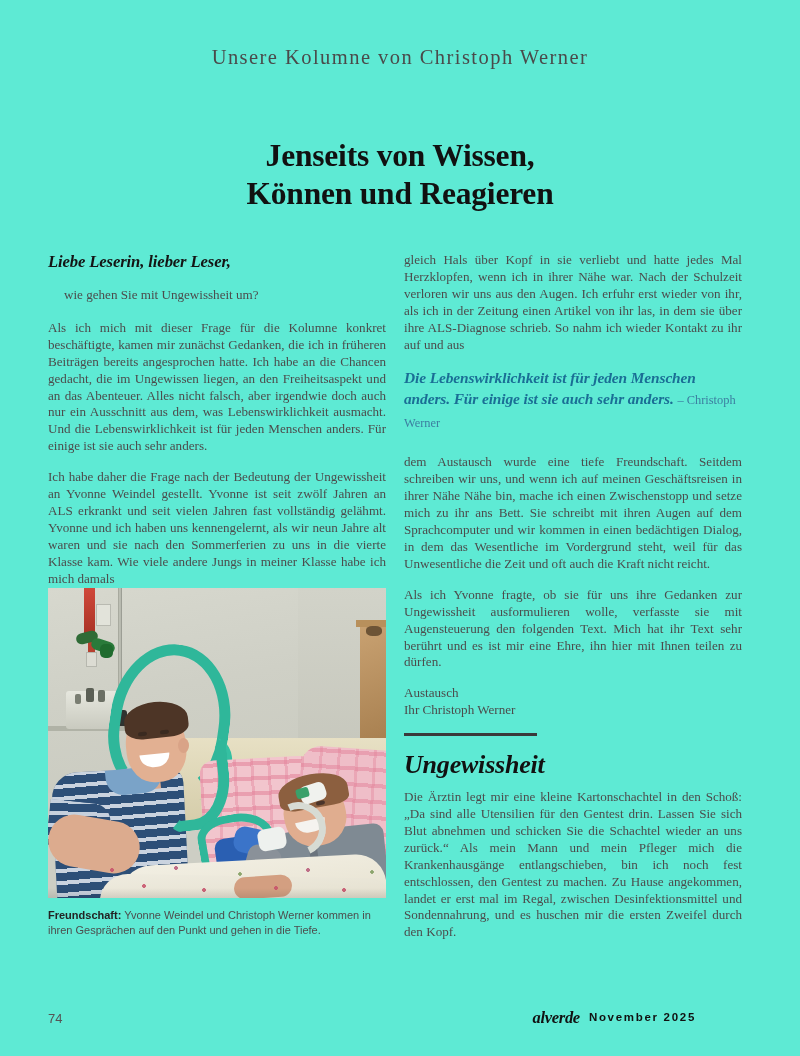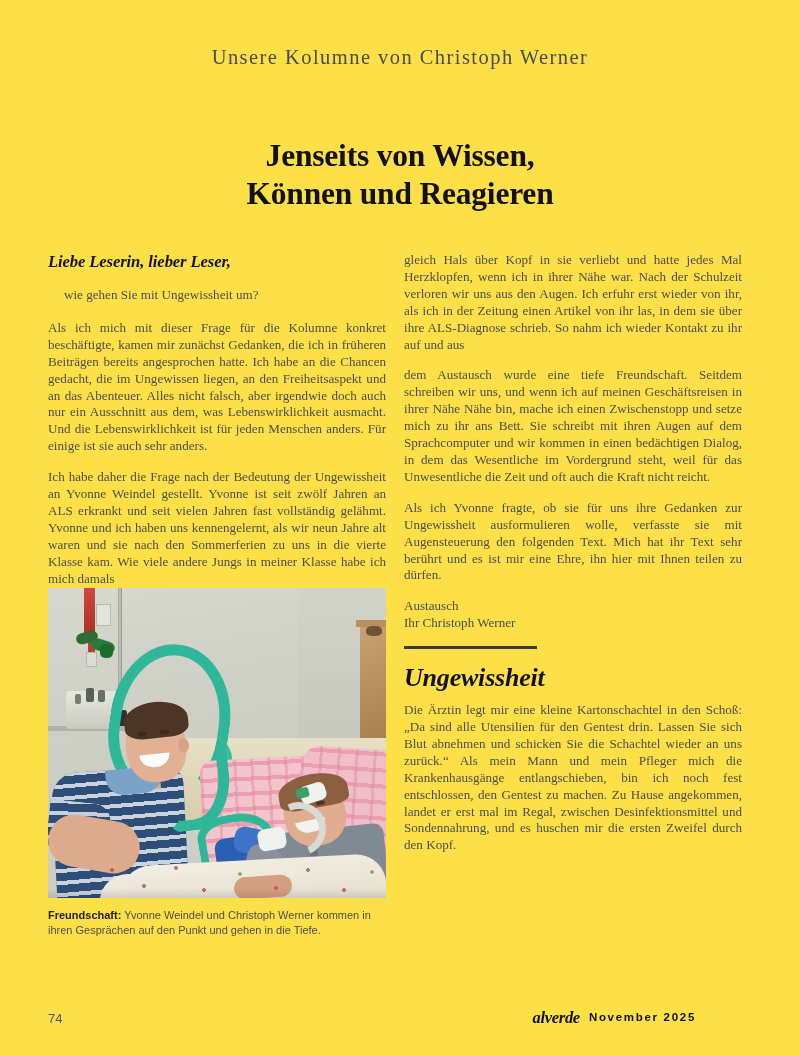--- a/index.html
+++ b/index.html
@@ -14,21 +14,21 @@
     position: relative;
     overflow: hidden;
     font-family: "Liberation Serif", "DejaVu Serif", serif;
     color: #3d3d3d;
     -webkit-font-smoothing: antialiased;
   }
 
   .page {
     position: absolute;
     inset: 0;
-    background: #fde047;
+    background: #5eead4;
   }
 
   
   .kicker {
     position: absolute;
     top: 46px;
     left: 0;
     width: 800px;
     text-align: center;
     font-family: "Liberation Serif", "DejaVu Serif", serif;
@@ -515,20 +515,24 @@
   <div class="col col-left">
     <div class="salutation">Liebe Leserin, lieber Leser,</div>
     <p class="lead">wie gehen Sie mit Ungewissheit um?</p>
     <p class="body">Als ich mich mit dieser Frage für die Kolumne konkret beschäftigte, kamen mir zunächst Gedanken, die ich in früheren Beiträgen bereits angesprochen hatte. Ich habe an die Chancen gedacht, die im Ungewissen liegen, an den Freiheitsaspekt und an das Abenteuer. Alles nicht falsch, aber irgendwie doch auch nur ein Ausschnitt aus dem, was Lebenswirklichkeit ausmacht. Und die Lebenswirklichkeit ist für jeden Menschen anders. Für einige ist sie auch sehr anders.</p>
     <p class="body">Ich habe daher die Frage nach der Bedeutung der Ungewissheit an Yvonne Weindel gestellt. Yvonne ist seit zwölf Jahren an ALS erkrankt und seit vielen Jahren fast vollständig gelähmt. Yvonne und ich haben uns kennengelernt, als wir neun Jahre alt waren und sie nach den Sommerferien zu uns in die vierte Klasse kam. Wie viele andere Jungs in meiner Klasse habe ich mich damals</p>
   </div>
 
   <div class="col col-right">
     <p class="body">gleich Hals über Kopf in sie verliebt und hatte jedes Mal Herzklopfen, wenn ich in ihrer Nähe war. Nach der Schulzeit verloren wir uns aus den Augen. Ich erfuhr erst wieder von ihr, als ich in der Zeitung einen Artikel von ihr las, in dem sie über ihre ALS-Diagnose schrieb. So nahm ich wieder Kontakt zu ihr auf und aus</p>
 
+    <div class="pullquote">
+      <span>Die Lebenswirklichkeit ist für jeden Menschen anders. Für einige ist sie auch sehr anders.</span>
+      <span class="attrib">– Christoph Werner</span>
+    </div>
 
     <p class="body">dem Austausch wurde eine tiefe Freundschaft. Seitdem schreiben wir uns, und wenn ich auf meinen Geschäftsreisen in ihrer Nähe Nähe bin, mache ich einen Zwischenstopp und setze mich zu ihr ans Bett. Sie schreibt mit ihren Augen auf dem Sprachcomputer und wir kommen in einen bedächtigen Dialog, in dem das Wesentliche im Vordergrund steht, weil für das Unwesentliche die Zeit und oft auch die Kraft nicht reicht.</p>
     <p class="body">Als ich Yvonne fragte, ob sie für uns ihre Gedanken zur Ungewissheit ausformulieren wolle, verfasste sie mit Augensteuerung den folgenden Text. Mich hat ihr Text sehr berührt und es ist mir eine Ehre, ihn hier mit Ihnen teilen zu dürfen.</p>
 
     <p class="body nojust">
       <span>Austausch</span><br>
       <span>Ihr Christoph Werner</span>
     </p>
 
     <div class="rule"></div>

